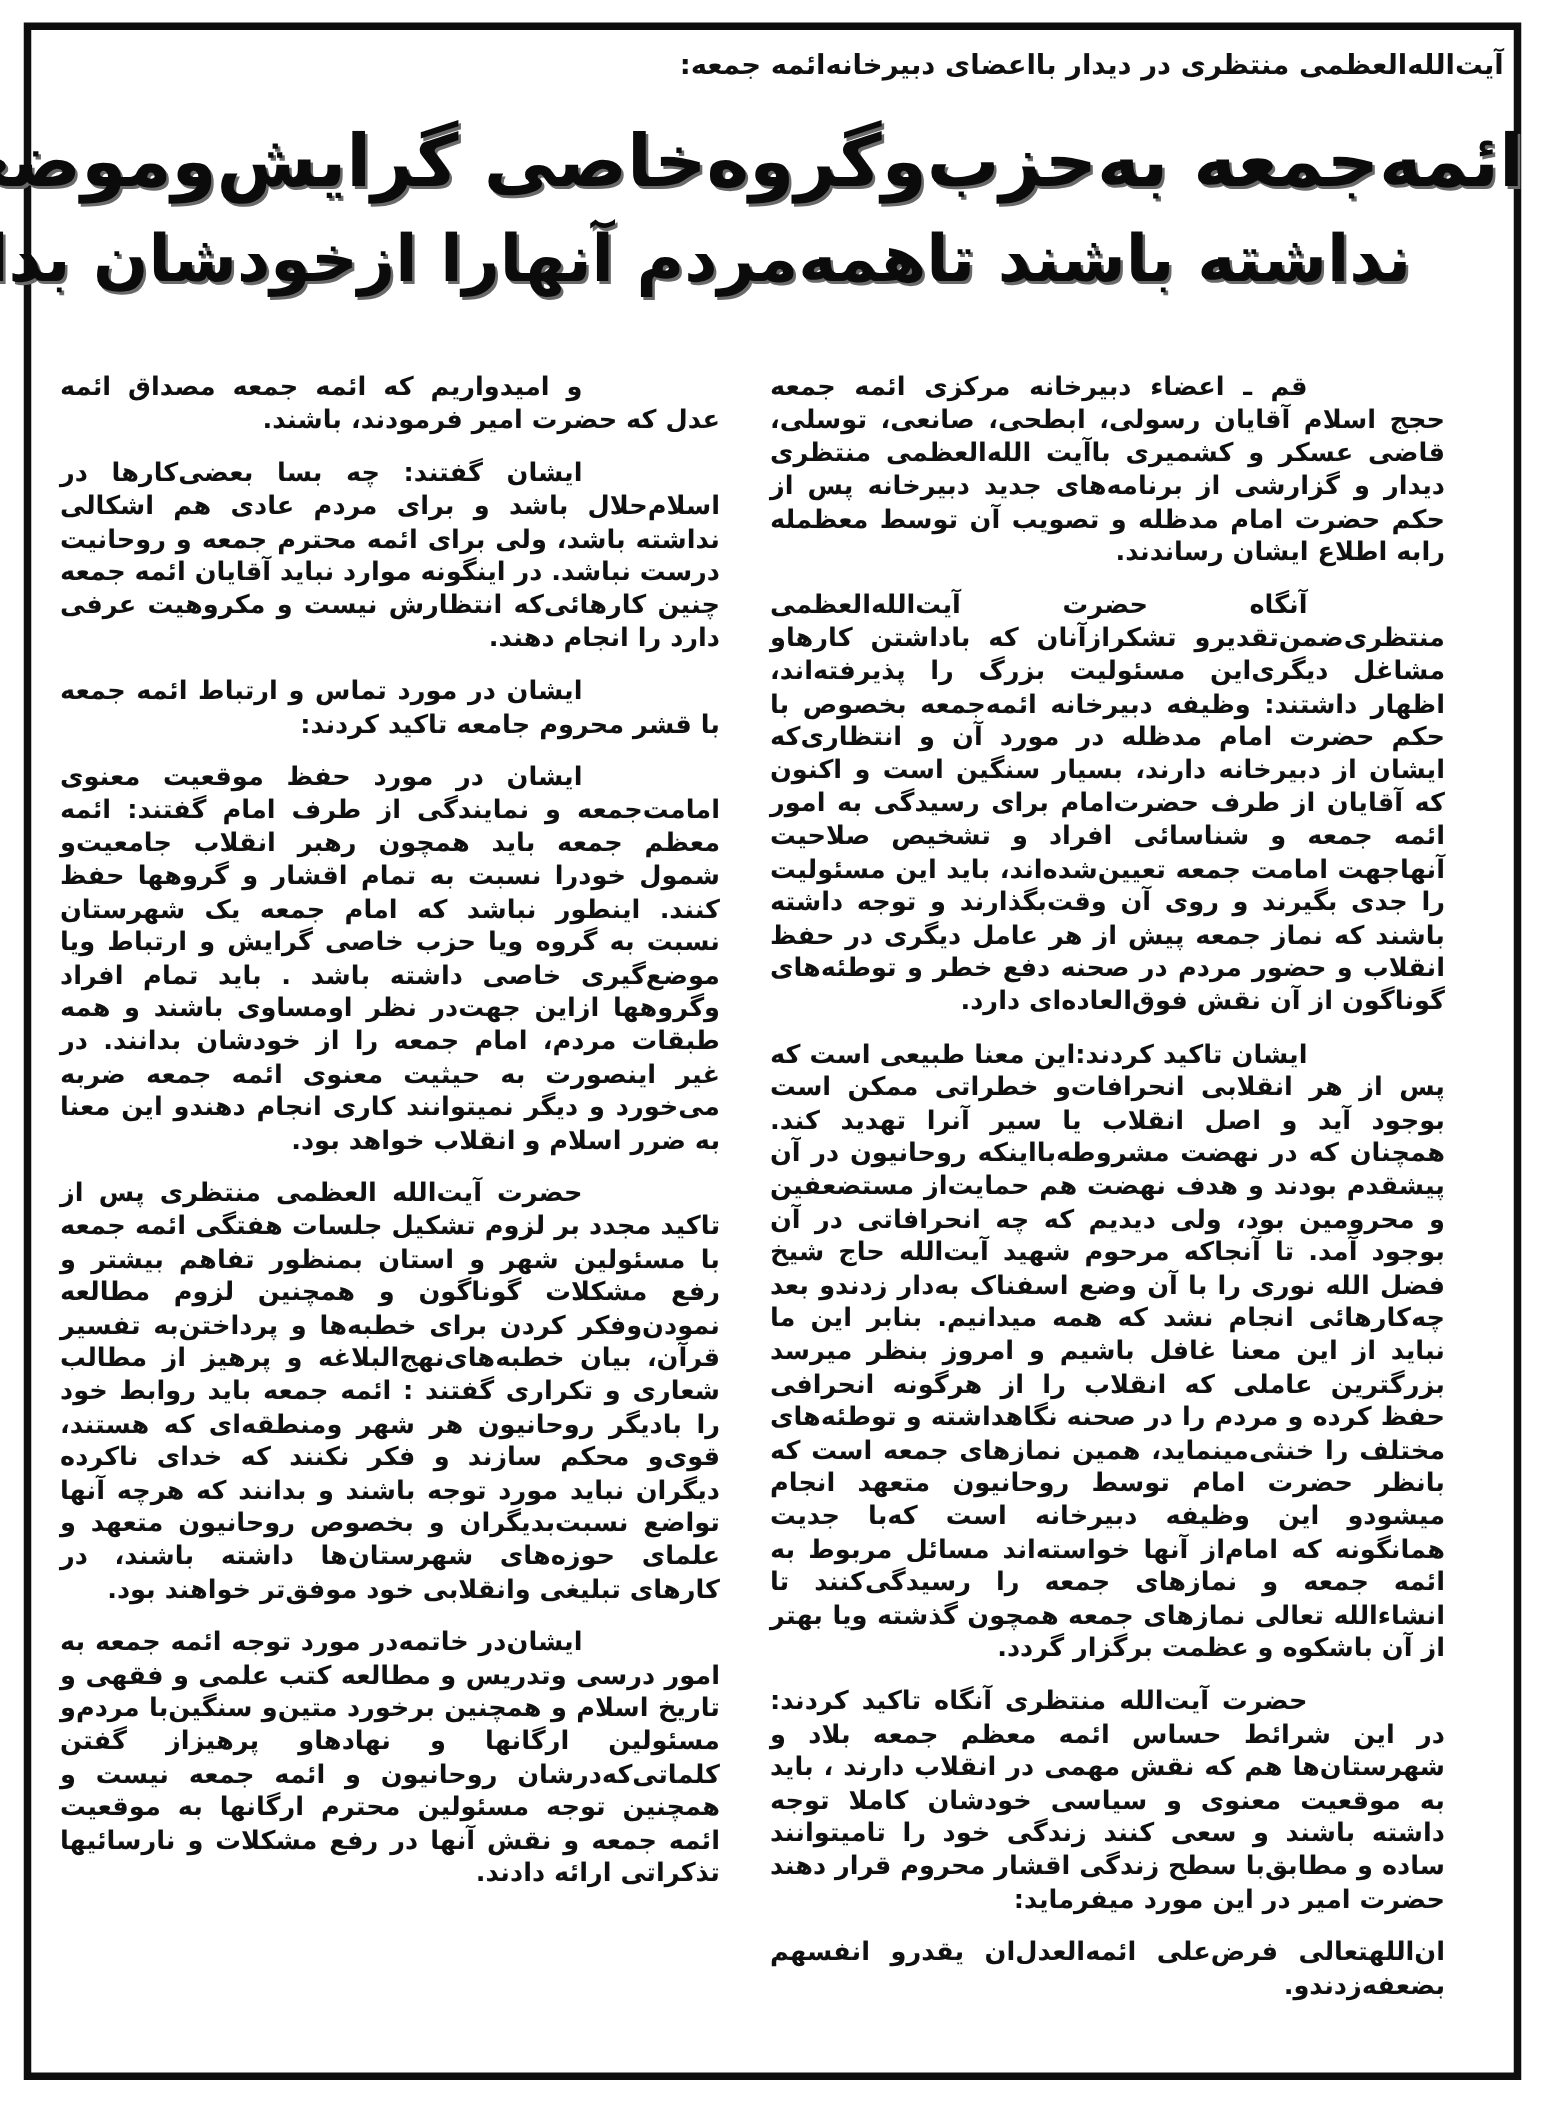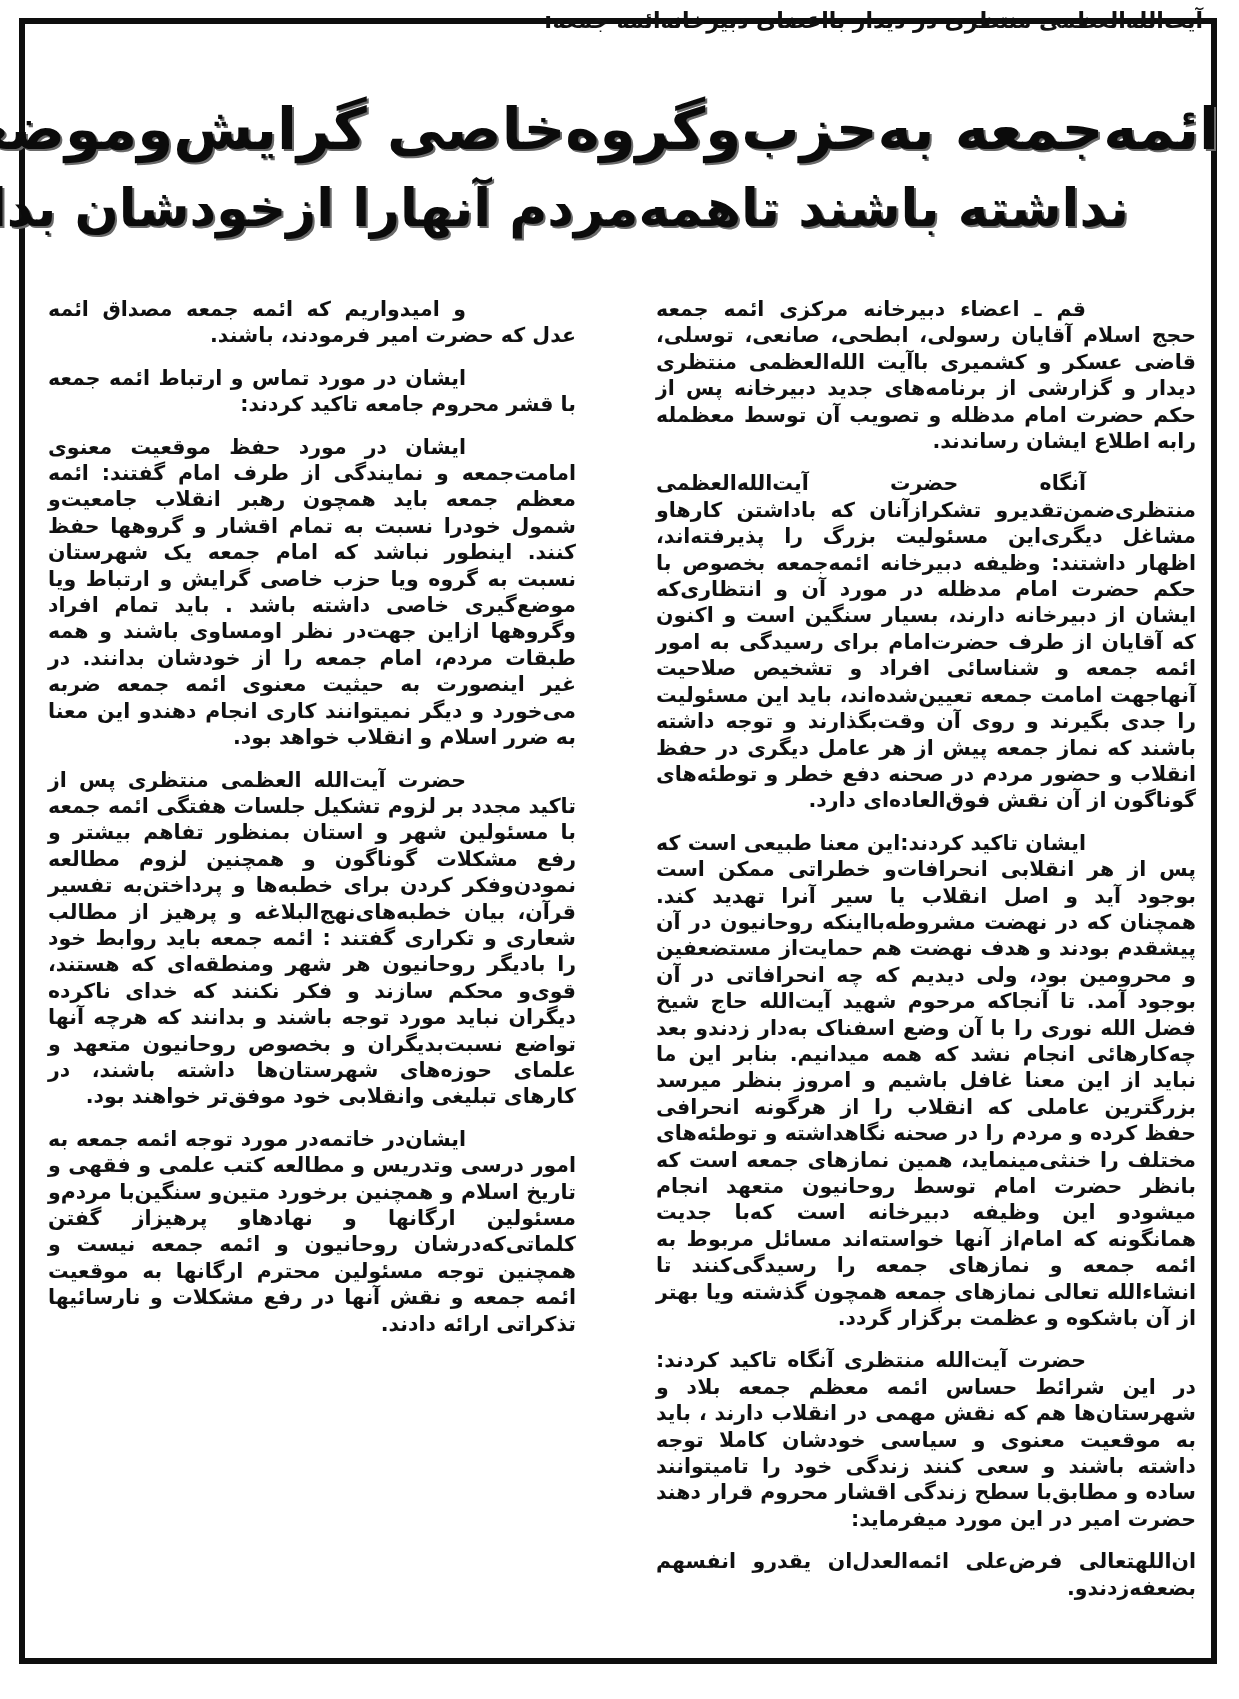--- a/index.html
+++ b/index.html
@@ -1,29 +1,29 @@
 <!DOCTYPE html>
 <html><head>
 <meta charset="utf-8">
 <style>
   html, body { margin: 0; padding: 0; background: #ffffff; }
   body { width: 1239px; height: 1699px; position: relative; overflow: hidden;
          font-family: "DejaVu Sans", sans-serif; color: #111; }
   .frame { position: absolute; left: 19px; top: 18px; width: 1198px; height: 1646px;
            border: 6px solid #0e0e0e; box-sizing: border-box; }
-  .kicker { position: absolute; top: 8px; right: 36px; left: 200px; direction: rtl;
+  .kicker { position: absolute; top: 40px; right: 36px; left: 200px; direction: rtl;
             text-align: right; font-size: 22px; font-weight: bold; letter-spacing: 0.5px; }
   .headline { position: absolute; left: 14px; right: 20px; direction: rtl;
               text-align: center; font-weight: bold; color: #0b0b0b;
               text-shadow: 2px 2px 0 #6a6a6a; white-space: nowrap; }
   .headline.l1 { top: 95px; font-size: 58px; letter-spacing: -1px; }
   .headline.l2 { top: 178px; font-size: 52px; left: 100px; right: 110px; letter-spacing: -1px; }
   .column { position: absolute; top: 280px; direction: rtl; text-align: justify;
             text-align-last: right; font-size: 20.5px; line-height: 26.4px; font-weight: bold; }
-  .col-right { left: 640px; width: 572px; }
+  .col-right { left: 600px; width: 572px; }
   .col-left { left: 32px; width: 560px; }
   .column p { margin: 16px; text-indent: 110px; }
   .column p.no-indent { text-indent: 0; }
 </style>
 </head>
 <body>
 
 <div class="frame"></div>
 
 <div class="kicker">آیت‌الله‌العظمی منتظری در دیدار بااعضای دبیرخانه‌ائمه جمعه:</div>
@@ -33,17 +33,18 @@
 <div class="column col-right">
   <p>قم ـ اعضاء دبیرخانه مرکزی ائمه جمعه حجج اسلام آقایان رسولی، ابطحی، صانعی، توسلی، قاضی عسکر و کشمیری باآیت الله‌العظمی منتظری دیدار و گزارشی از برنامه‌های جدید دبیرخانه پس از حکم حضرت امام مدظله و تصویب آن توسط معظمله رابه اطلاع ایشان رساندند.</p>
   <p>آنگاه حضرت آیت‌الله‌العظمی منتظری‌ضمن‌تقدیرو تشکرازآنان که باداشتن کارهاو مشاغل دیگری‌این مسئولیت بزرگ را پذیرفته‌اند، اظهار داشتند: وظیفه دبیرخانه ائمه‌جمعه بخصوص با حکم حضرت امام مدظله در مورد آن و انتظاری‌که ایشان از دبیرخانه دارند، بسیار سنگین است و اکنون که آقایان از طرف حضرت‌امام برای رسیدگی به امور ائمه جمعه و شناسائی افراد و تشخیص صلاحیت آنهاجهت امامت جمعه تعیین‌شده‌اند، باید این مسئولیت را جدی بگیرند و روی آن وقت‌بگذارند و توجه داشته باشند که نماز جمعه پیش از هر عامل دیگری در حفظ انقلاب و حضور مردم در صحنه دفع خطر و توطئه‌های گوناگون از آن نقش فوق‌العاده‌ای دارد.</p>
   <p>ایشان تاکید کردند:این معنا طبیعی است که پس از هر انقلابی انحرافات‌و خطراتی ممکن است بوجود آید و اصل انقلاب یا سیر آنرا تهدید کند. همچنان که در نهضت مشروطه‌بااینکه روحانیون در آن پیشقدم بودند و هدف نهضت هم حمایت‌از مستضعفین و محرومین بود، ولی دیدیم که چه انحرافاتی در آن بوجود آمد. تا آنجاکه مرحوم شهید آیت‌الله حاج شیخ فضل الله نوری را با آن وضع اسفناک به‌دار زدندو بعد چه‌کارهائی انجام نشد که همه میدانیم. بنابر این ما نباید از این معنا غافل باشیم و امروز بنظر میرسد بزرگترین عاملی که انقلاب را از هرگونه انحرافی حفظ کرده و مردم را در صحنه نگاهداشته و توطئه‌های مختلف را خنثی‌مینماید، همین نمازهای جمعه است که بانظر حضرت امام توسط روحانیون متعهد انجام میشودو این وظیفه دبیرخانه است که‌با جدیت همانگونه که امام‌از آنها خواسته‌اند مسائل مربوط به ائمه جمعه و نمازهای جمعه را رسیدگی‌کنند تا انشاءالله تعالی نمازهای جمعه همچون گذشته ویا بهتر از آن باشکوه و عظمت برگزار گردد.</p>
   <p>حضرت آیت‌الله منتظری آنگاه تاکید کردند: در این شرائط حساس ائمه معظم جمعه بلاد و شهرستان‌ها هم که نقش مهمی در انقلاب دارند ، باید به موقعیت معنوی و سیاسی خودشان کاملا توجه داشته باشند و سعی کنند زندگی خود را تامیتوانند ساده و مطابق‌با سطح زندگی اقشار محروم قرار دهند حضرت امیر در این مورد میفرماید:</p>
   <p class="no-indent">ان‌اللهتعالی فرض‌علی ائمه‌العدل‌ان یقدرو انفسهم بضعفه‌زدندو.</p>
 </div>
 
 <div class="column col-left">
   <p>و امیدواریم که ائمه جمعه مصداق ائمه عدل که حضرت امیر فرمودند، باشند.</p>
+  <p>ایشان گفتند: چه بسا بعضی‌کارها در اسلام‌حلال باشد و برای مردم عادی هم اشکالی نداشته باشد، ولی برای ائمه محترم جمعه و روحانیت درست نباشد. در اینگونه موارد نباید آقایان ائمه جمعه چنین کارهائی‌که انتظارش نیست و مکروهیت عرفی دارد را انجام دهند.</p>
   <p>ایشان در مورد تماس و ارتباط ائمه جمعه با قشر محروم جامعه تاکید کردند:</p>
   <p>ایشان در مورد حفظ موقعیت معنوی امامت‌جمعه و نمایندگی از طرف امام گفتند: ائمه معظم جمعه باید همچون رهبر انقلاب جامعیت‌و شمول خودرا نسبت به تمام اقشار و گروهها حفظ کنند. اینطور نباشد که امام جمعه یک شهرستان نسبت به گروه ویا حزب خاصی گرایش و ارتباط ویا موضع‌گیری خاصی داشته باشد . باید تمام افراد وگروهها ازاین جهت‌در نظر اومساوی باشند و همه طبقات مردم، امام جمعه را از خودشان بدانند. در غیر اینصورت به حیثیت معنوی ائمه جمعه ضربه می‌خورد و دیگر نمیتوانند کاری انجام دهندو این معنا به ضرر اسلام و انقلاب خواهد بود.</p>
   <p>حضرت آیت‌الله العظمی منتظری پس از تاکید مجدد بر لزوم تشکیل جلسات هفتگی ائمه جمعه با مسئولین شهر و استان بمنظور تفاهم بیشتر و رفع مشکلات گوناگون و همچنین لزوم مطالعه نمودن‌وفکر کردن برای خطبه‌ها و پرداختن‌به تفسیر قرآن، بیان خطبه‌های‌نهج‌البلاغه و پرهیز از مطالب شعاری و تکراری گفتند : ائمه جمعه باید روابط خود را بادیگر روحانیون هر شهر ومنطقه‌ای که هستند، قوی‌و محکم سازند و فکر نکنند که خدای ناکرده دیگران نباید مورد توجه باشند و بدانند که هرچه آنها تواضع نسبت‌بدیگران و بخصوص روحانیون متعهد و علمای حوزه‌های شهرستان‌ها داشته باشند، در کارهای تبلیغی وانقلابی خود موفق‌تر خواهند بود.</p>
   <p>ایشان‌در خاتمه‌در مورد توجه ائمه جمعه به امور درسی وتدریس و مطالعه کتب علمی و فقهی و تاریخ اسلام و همچنین برخورد متین‌و سنگین‌با مردم‌و مسئولین ارگانها و نهادهاو پرهیزاز گفتن کلماتی‌که‌درشان روحانیون و ائمه جمعه نیست و همچنین توجه مسئولین محترم ارگانها به موقعیت ائمه جمعه و نقش آنها در رفع مشکلات و نارسائیها تذکراتی ارائه دادند.</p>
 </div>
 
 </body></html>

